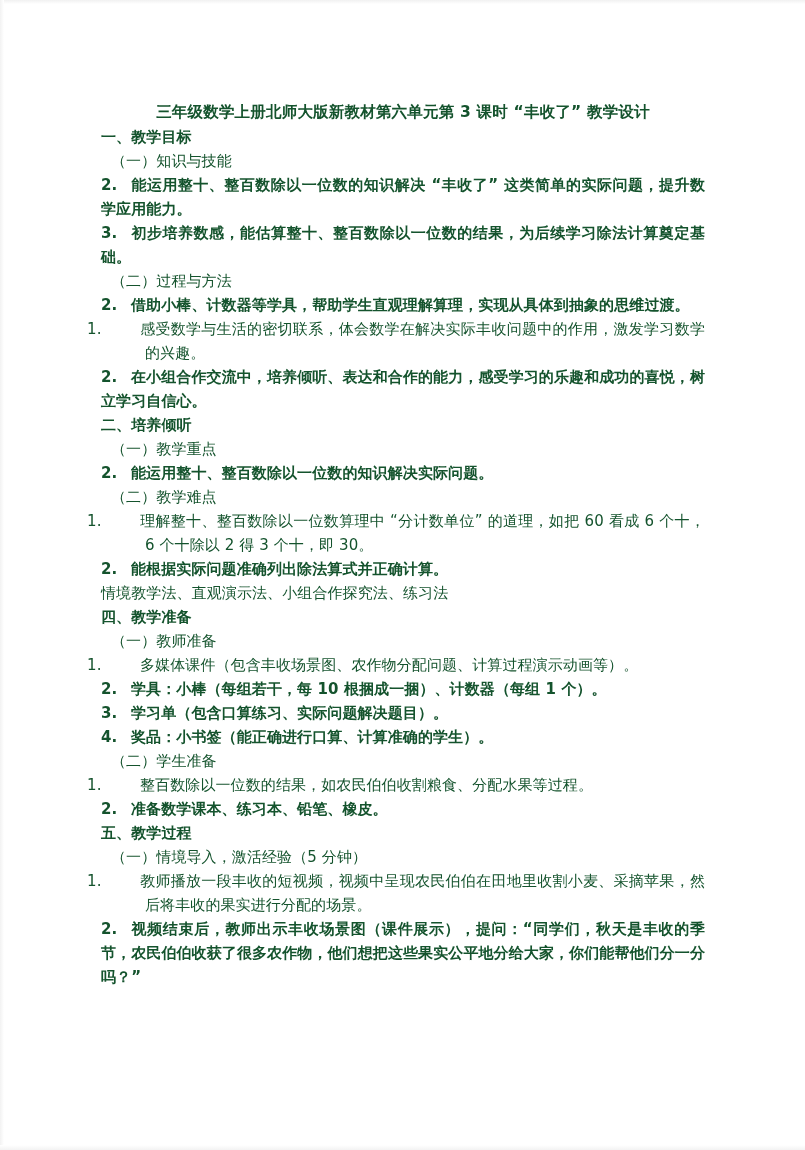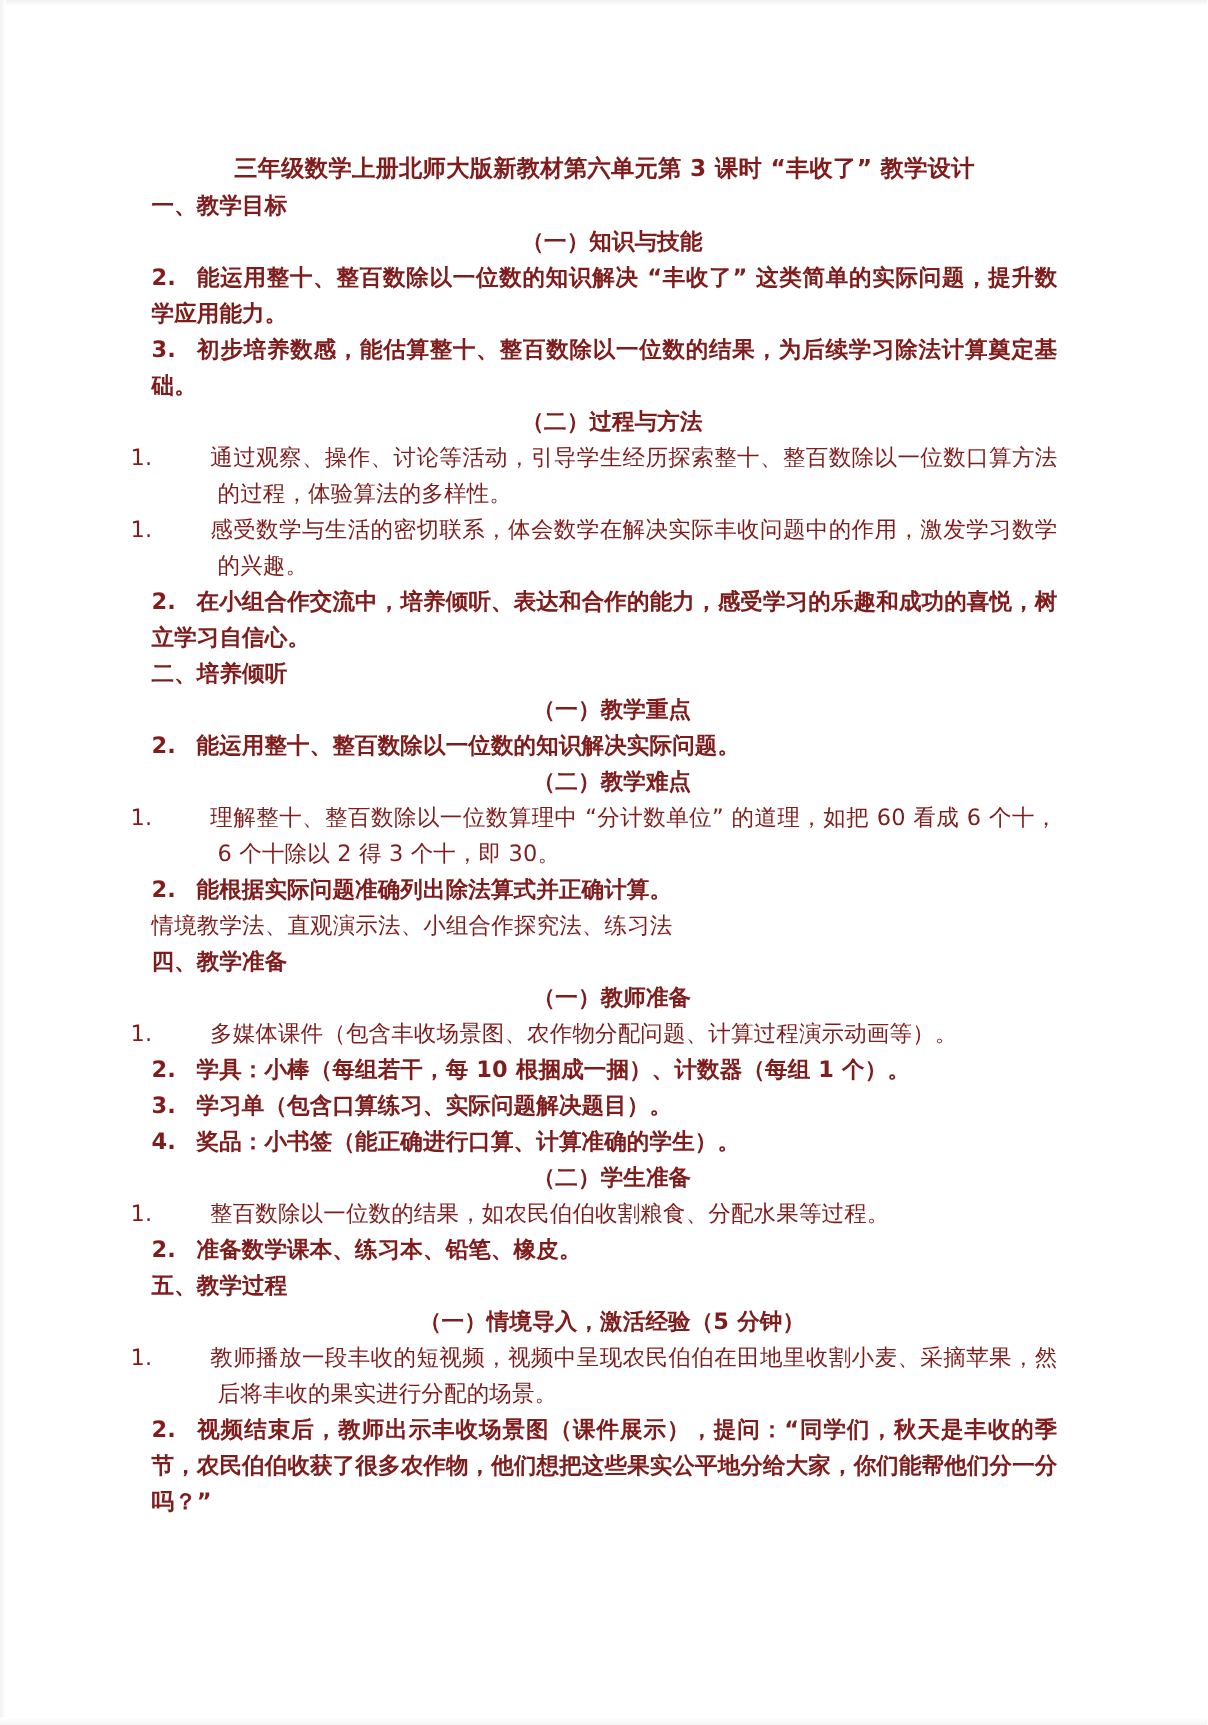--- a/index.html
+++ b/index.html
@@ -10,21 +10,21 @@
   }
   .page {
     position: relative;
     width: 805px;
     height: 1150px;
     margin: 0 auto;
     background: #ffffff;
     box-sizing: border-box;
     overflow: hidden;
     font-family: "DejaVu Sans", "Liberation Sans", sans-serif;
-    color: #7f1d1d;
+    color: #14532d;
     -webkit-font-smoothing: antialiased;
   }
   
   .page-edge-left {
     position: absolute;
     left: 0; top: 0;
     width: 4px; height: 100%;
     background: linear-gradient(to right, #f2f2f2, #ffffff);
     pointer-events: none;
   }
@@ -64,26 +64,25 @@
     font-size: 15px;
     font-weight: bold;
     line-height: 24px;
     margin: 0;
     letter-spacing: 0.1px;
   }
 
   
   .h2 {
     font-size: 15px;
-    font-weight: bold;
+    font-weight: normal;
     line-height: 24px;
     margin: 0;
     padding-left: 10px;
     letter-spacing: 0.1px;
-    text-align: center;
   }
 
   
   .p-flush {
     font-size: 15px;
     line-height: 24px;
     margin: 0;
     text-align: justify;
     text-justify: inter-ideograph;
     letter-spacing: 0.1px;
@@ -132,21 +131,21 @@
   <div class="content">
 
     <div class="doc-title">三年级数学上册北师大版新教材第六单元第 3 课时 “丰收了” 教学设计</div>
 
     <div id="blocks">
         <div class="h1">一、教学目标</div>
         <div class="h2">（一）知识与技能</div>
         <div class="item-flush"><span class="num">2.</span><span>能运用整十、整百数除以一位数的知识解决 “丰收了” 这类简单的实际问题，提升数学应用能力。</span></div>
         <div class="item-flush"><span class="num">3.</span><span>初步培养数感，能估算整十、整百数除以一位数的结果，为后续学习除法计算奠定基础。</span></div>
         <div class="h2">（二）过程与方法</div>
-        <div class="item-indent"><span class="num">1.</span><span>通过观察、操作、讨论等活动，引导学生经历探索整十、整百数除以一位数口算方法的过程，体验算法的多样性。</span></div>
+        <div class="item-flush"><span class="num">2.</span><span>借助小棒、计数器等学具，帮助学生直观理解算理，实现从具体到抽象的思维过渡。</span></div>
         <div class="item-indent"><span class="num">1.</span><span>感受数学与生活的密切联系，体会数学在解决实际丰收问题中的作用，激发学习数学的兴趣。</span></div>
         <div class="item-flush"><span class="num">2.</span><span>在小组合作交流中，培养倾听、表达和合作的能力，感受学习的乐趣和成功的喜悦，树立学习自信心。</span></div>
         <div class="h1">二、培养倾听</div>
         <div class="h2">（一）教学重点</div>
         <div class="item-flush"><span class="num">2.</span><span>能运用整十、整百数除以一位数的知识解决实际问题。</span></div>
         <div class="h2">（二）教学难点</div>
         <div class="item-indent"><span class="num">1.</span><span>理解整十、整百数除以一位数算理中 “分计数单位” 的道理，如把 60 看成 6 个十，6 个十除以 2 得 3 个十，即 30。</span></div>
         <div class="item-flush"><span class="num">2.</span><span>能根据实际问题准确列出除法算式并正确计算。</span></div>
         <div class="p-flush">情境教学法、直观演示法、小组合作探究法、练习法</div>
         <div class="h1">四、教学准备</div>

